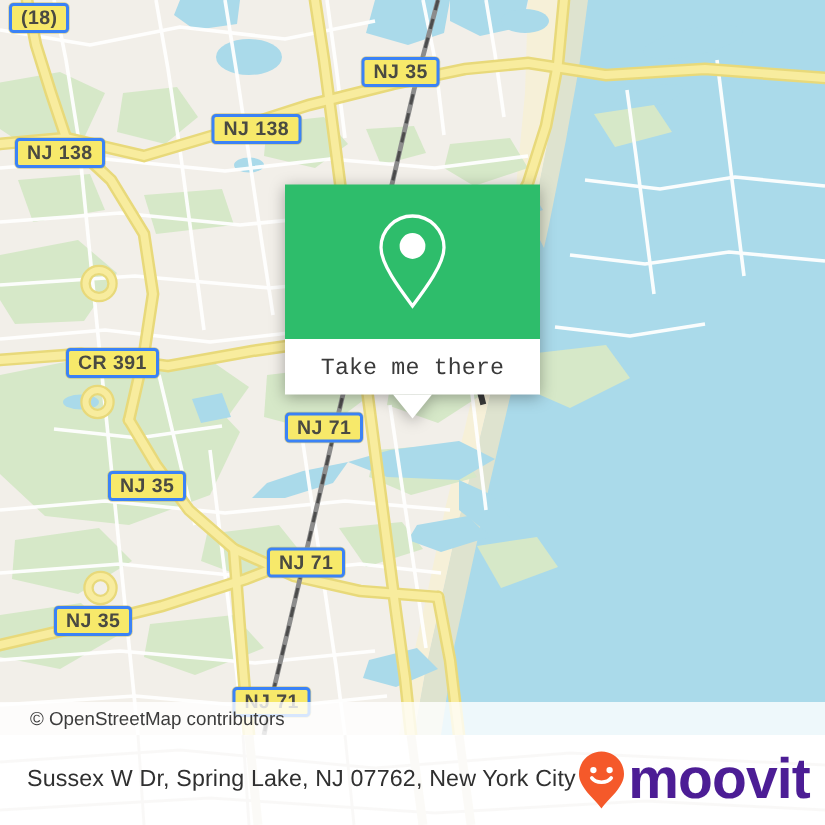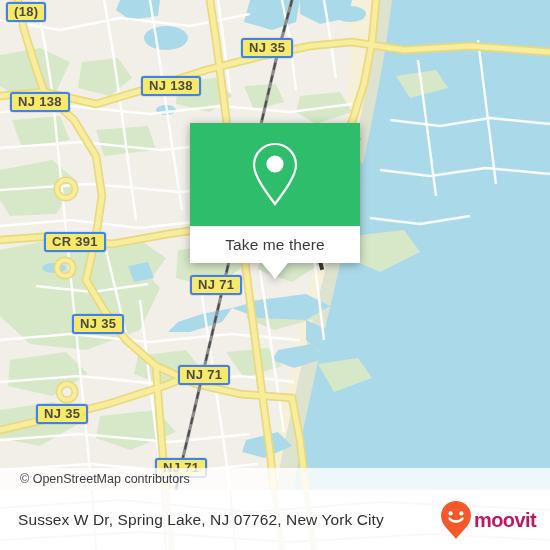--- a/index.html
+++ b/index.html
@@ -54,20 +54,21 @@
     display: flex;
     align-items: center;
     justify-content: center;
   }
   #popup-body {
     background: #ffffff;
     height: 37px;
     display: flex;
     align-items: center;
     justify-content: center;
+    font-family: Liberation Mono, monospace;
   }
   #popup-label {
     color: #3a3a3a;
     font-size: 15.5px;
     letter-spacing: .1px;
   }
   #popup-tail {
     position: absolute;
     left: 50%;
     top: 140px;
@@ -122,23 +123,23 @@
     color: #303030;
     letter-spacing: .1px;
     white-space: nowrap;
   }
   #brand {
     display: flex;
     align-items: center;
     gap: 1px;
   }
   #brand-name {
-    font-size: 20px;
+    font-size: 38px;
     font-weight: bold;
-    color: #be185d;
+    color: #4c1d95;
     letter-spacing: -.6px;
     line-height: 30px;
   }
 </style>
 </head>
 <body>
 
 <div id="app">
 
   <div id="map">

